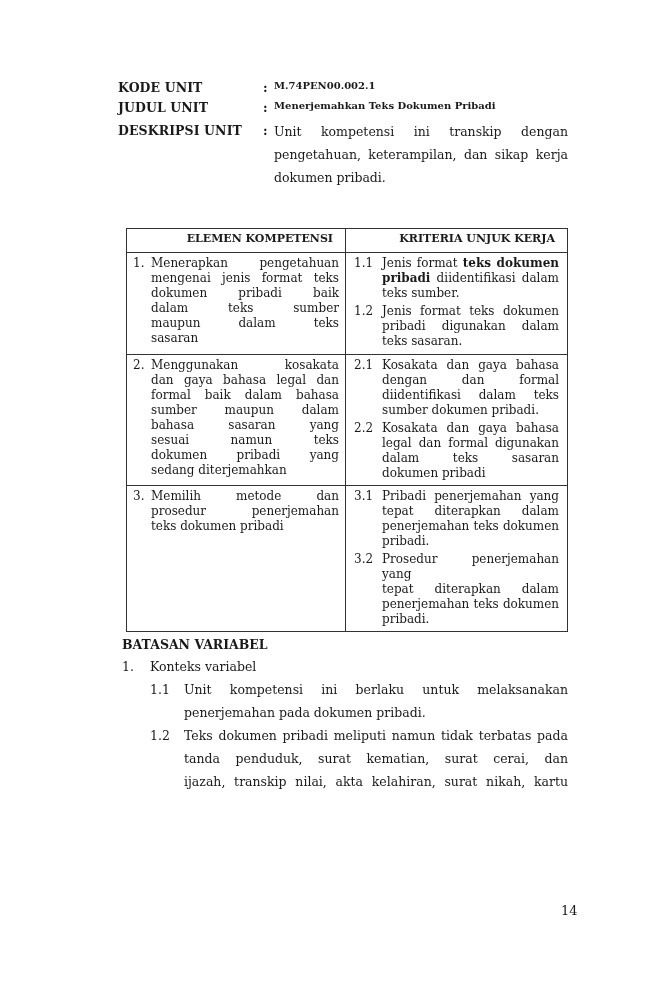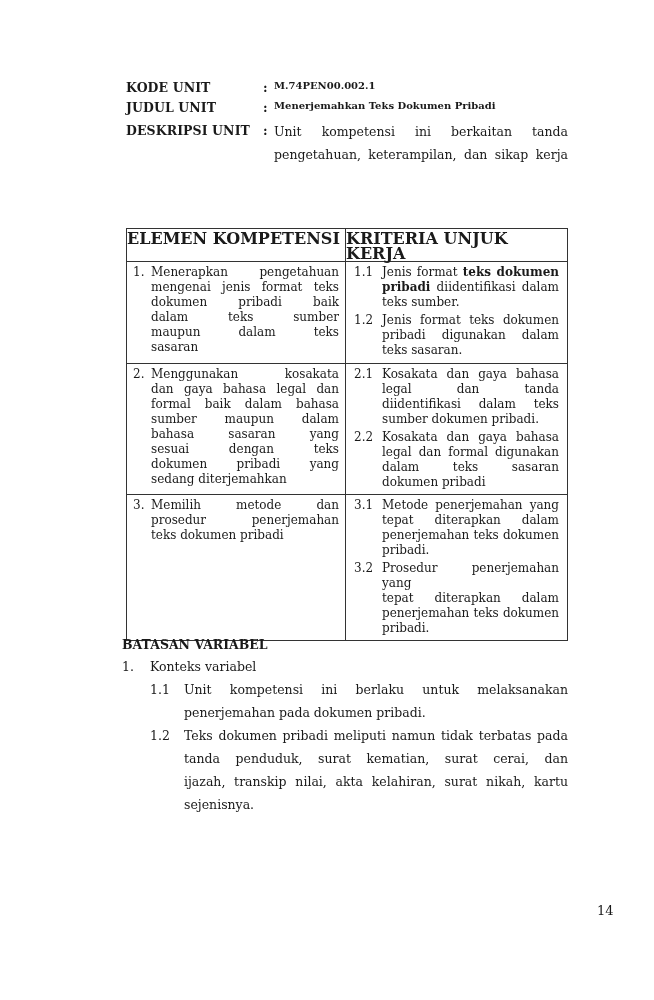--- a/index.html
+++ b/index.html
@@ -1,70 +1,71 @@
 <!DOCTYPE html>
 <html><head>
 <meta charset="utf-8">
 <style>
   html, body { margin: 0; padding: 0; background: #ffffff; }
   body { width: 654px; height: 1000px; position: relative; overflow: hidden;
          font-family: "DejaVu Serif", "Liberation Serif", serif; color: #1a1a1a; }
-  .meta-label { position: absolute; left: 126px; font-weight: bold; font-size: 12.5px; letter-spacing: 0.1px; }
+  .meta-label { position: absolute; left: 118px; font-weight: bold; font-size: 12.5px; letter-spacing: 0.1px; }
   .meta-colon { position: absolute; left: 263px; font-size: 12.5px; }
   .meta-value { position: absolute; left: 274px; font-size: 10px; }
   .meta-value.bold { font-weight: bold; }
   .desc { position: absolute; left: 274px; top: 120px; width: 294px; font-size: 12.5px; line-height: 23px; text-align: justify; }
   .desc-line { display: block; text-align: justify; text-align-last: justify; height: 23px; }
   .desc-line.last { text-align-last: left; }
 
   table.comp { position: absolute; left: 126px; top: 228px; width: 442px; border-collapse: collapse;
                font-size: 12px; line-height: 15px; }
   table.comp td, table.comp th { border: 1.2px solid #333; vertical-align: top; }
-  table.comp th { font-weight: bold; font-size: 16px; height: 21px; padding: 2px 0 0 0; text-align: left; }
+  table.comp th { font-weight: bold; font-size: 11px; height: 21px; padding: 2px 12px 0 0; text-align: right; }
   table.comp td.left { width: 206px; padding: 3px 6px 4px 6px; }
   table.comp td.right { padding: 3px 8px 4px 8px; }
   .elem { display: flex; }
   .elem .num { width: 18px; flex: none; }
   .elem .txt { flex: 1; text-align: justify; }
   .crit { display: flex; margin-bottom: 3px; }
   .crit:last-child { margin-bottom: 0; }
   .crit .num { width: 28px; flex: none; }
   .crit .txt { flex: 1; text-align: justify; }
   .jl { display: block; text-align: justify; text-align-last: justify; }
   .jl.last { text-align-last: left; }
   b.inl { font-weight: bold; }
 
   .sec-title { position: absolute; left: 122px; top: 637px; font-weight: bold; font-size: 12.5px; text-align: center; }
   .bv-item { position: absolute; font-size: 12.5px; }
   .bv-num1 { left: 122px; top: 659px; }
   .bv-txt1 { left: 150px; top: 659px; text-align: right; }
   .sub { position: absolute; left: 150px; width: 418px; font-size: 12.5px; line-height: 23px; display: flex; }
   .sub .num { width: 34px; flex: none; }
   .sub .txt { flex: 1; }
-  .page-num { position: absolute; left: 561px; top: 903px; font-size: 13px; font-family: "DejaVu Serif", serif; margin-left: 36px; }
+  .page-num { position: absolute; left: 561px; top: 903px; font-size: 13px; font-family: "DejaVu Serif", serif; }
 </style>
 </head>
 <body>
 
 <div>
   <span class="meta-label" style="top:80px">KODE UNIT</span>
   <span class="meta-colon" style="top:80px;font-weight:bold">:</span>
   <span class="meta-value bold" style="top:80px">M.74PEN00.002.1</span>
 </div>
 <div>
   <span class="meta-label" style="top:100px">JUDUL UNIT</span>
   <span class="meta-colon" style="top:100px;font-weight:bold">:</span>
   <span class="meta-value bold" style="top:100px">Menerjemahkan Teks Dokumen Pribadi</span>
 </div>
 <div>
   <span class="meta-label" style="top:123px">DESKRIPSI UNIT</span>
   <span class="meta-colon" style="top:123px;font-weight:bold">:</span>
   <div class="desc">
-    <span class="desc-line">Unit kompetensi ini berkaitan tanda</span>
+    <span class="desc-line">Unit kompetensi ini transkip dengan</span>
     <span class="desc-line">pengetahuan, keterampilan, dan sikap kerja</span>
+    <span class="desc-line last">dokumen pribadi.</span>
   </div>
 </div>
 
 <table class="comp">
   <tbody>
       <tr>
     <th>ELEMEN KOMPETENSI</th>
     <th>KRITERIA UNJUK KERJA</th>
   </tr>
 
@@ -105,32 +106,32 @@
   <tr style="height:130px">
     <td class="left">
       <div class="elem">
         <span class="num">2.</span>
         <span class="txt">
           <span class="jl">Menggunakan kosakata</span>
           <span class="jl">dan gaya bahasa legal dan</span>
           <span class="jl">formal baik dalam bahasa</span>
           <span class="jl">sumber maupun dalam</span>
           <span class="jl">bahasa sasaran yang</span>
-          <span class="jl">sesuai dengan teks</span>
+          <span class="jl">sesuai namun teks</span>
           <span class="jl">dokumen pribadi yang</span>
           <span class="jl last">sedang diterjemahkan</span>
         </span>
       </div>
     </td>
     <td class="right">
       <div class="crit">
         <span class="num">2.1</span>
         <span class="txt">
           <span class="jl">Kosakata dan gaya bahasa</span>
-          <span class="jl">legal dan tanda</span>
+          <span class="jl">dengan dan formal</span>
           <span class="jl">diidentifikasi dalam teks</span>
           <span class="jl last">sumber dokumen pribadi.</span>
         </span>
       </div>
       <div class="crit">
         <span class="num">2.2</span>
         <span class="txt">
           <span class="jl">Kosakata dan gaya bahasa</span>
           <span class="jl">legal dan formal digunakan</span>
           <span class="jl">dalam teks sasaran</span>
@@ -148,21 +149,21 @@
           <span class="jl">Memilih metode dan</span>
           <span class="jl">prosedur penerjemahan</span>
           <span class="jl last">teks dokumen pribadi</span>
         </span>
       </div>
     </td>
     <td class="right">
       <div class="crit">
         <span class="num">3.1</span>
         <span class="txt">
-          <span class="jl">Metode penerjemahan yang</span>
+          <span class="jl">Pribadi penerjemahan yang</span>
           <span class="jl">tepat diterapkan dalam</span>
           <span class="jl">penerjemahan teks dokumen</span>
           <span class="jl last">pribadi.</span>
         </span>
       </div>
       <div class="crit">
         <span class="num">3.2</span>
         <span class="txt">
           <span class="jl">Prosedur penerjemahan yang</span>
           <span class="jl">tepat diterapkan dalam</span>
@@ -185,17 +186,16 @@
     <span class="jl">Unit kompetensi ini berlaku untuk melaksanakan</span>
     <span class="jl last">penerjemahan pada dokumen pribadi.</span>
   </span>
 </div>
 <div class="sub" style="top:724px">
   <span class="num">1.2</span>
   <span class="txt">
     <span class="jl">Teks dokumen pribadi meliputi namun tidak terbatas pada</span>
     <span class="jl">tanda penduduk, surat kematian, surat cerai, dan</span>
     <span class="jl">ijazah, transkip nilai, akta kelahiran, surat nikah, kartu</span>
-    <span class="jl last">sejenisnya.</span>
   </span>
 </div>
 
 <div class="page-num">14</div>
 
 </body></html>

